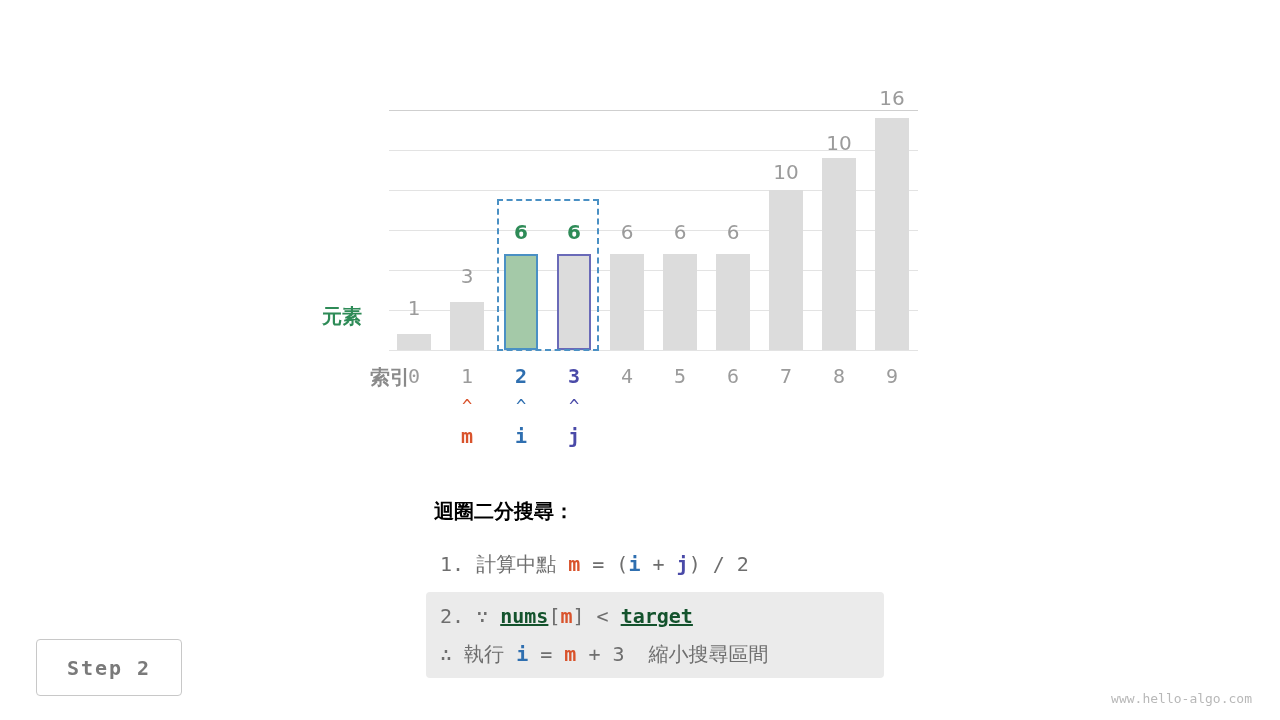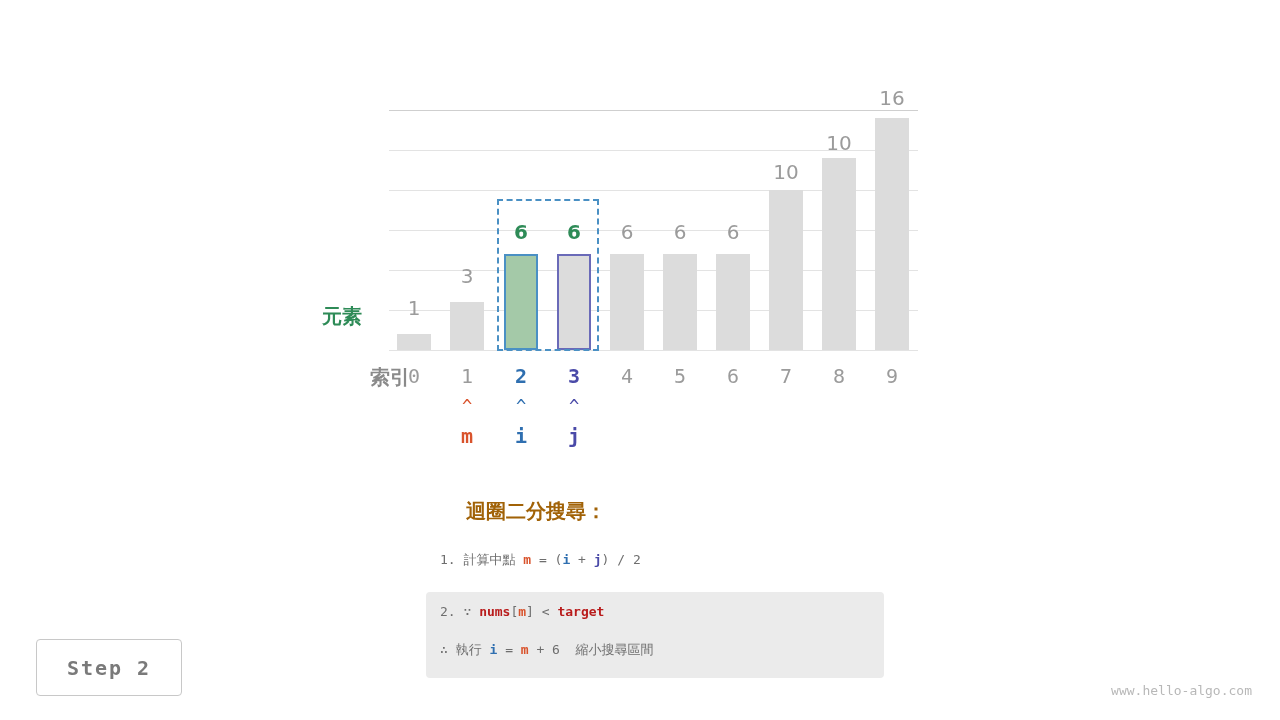--- a/index.html
+++ b/index.html
@@ -131,27 +131,26 @@
     box-sizing: border-box;
   }
 
   
   #caption {
     position: absolute;
     left: 434px;
     top: 498px;
     font-size: 20px;
     font-weight: bold;
-    color: #a16207;
-    margin-left: 32px;
+    color: #000000;
   }
 
   .step-line {
     position: absolute;
-    font-size: 13px;
+    font-size: 20px;
     color: #6e6e6e;
     font-family: "DejaVu Sans Mono", monospace;
     white-space: pre;
   }
   #step1 {
     left: 440px;
     top: 551px;
   }
   #step-box {
     position: absolute;
@@ -167,21 +166,21 @@
     top: 604px;
   }
   #step2b {
     left: 440px;
     top: 641px;
   }
 
   .c-m { color: #d9532c; font-weight: bold; }
   .c-i { color: #2f6fb0; font-weight: bold; }
   .c-j { color: #4a4aa8; font-weight: bold; }
-  .c-green { color: #b91c1c; font-weight: bold; }
+  .c-green { color: #14532d; font-weight: bold; text-decoration: underline; }
   .c-gray { color: #6e6e6e; }
 
   
   #step-badge {
     position: absolute;
     left: 36px;
     top: 639px;
     width: 144px;
     height: 55px;
     border: 1px solid #c8c8c8;
@@ -192,21 +191,21 @@
     font-family: "DejaVu Sans Mono", monospace;
     font-size: 20px;
     font-weight: bold;
     color: #7a7a7a;
     letter-spacing: 2px;
   }
 
   #watermark {
     position: absolute;
     right: 28px;
-    bottom: 22px;
+    bottom: 14px;
     font-size: 13px;
     color: #b8b8b8;
     font-family: "DejaVu Sans Mono", monospace;
   }
 </style>
 </head>
 <body>
 
 <div id="chart-area">
 
@@ -268,17 +267,17 @@
 </div>
 
 <div id="caption">迴圈二分搜尋：</div>
 
 <div class="step-line" id="step1"><span class="c-gray">1.</span><span class="c-gray"> 計算中點 </span><span class="c-m">m</span><span class="c-gray"> = (</span><span class="c-i">i</span><span class="c-gray"> + </span><span class="c-j">j</span><span class="c-gray">) / 2</span></div>
 
 <div id="step-box"></div>
 
 <div class="step-line" id="step2a"><span class="c-gray">2.</span><span class="c-gray"> ∵ </span><span class="c-green">nums</span><span class="c-gray">[</span><span class="c-m">m</span><span class="c-gray">]</span><span class="c-gray"> &lt; </span><span class="c-green">target</span></div>
 
-<div class="step-line" id="step2b"><span class="c-gray">∴ 執行 </span><span class="c-i">i</span><span class="c-gray"> = </span><span class="c-m">m</span><span class="c-gray"> + 6  縮小搜尋區間</span></div>
+<div class="step-line" id="step2b"><span class="c-gray">∴ 執行 </span><span class="c-i">i</span><span class="c-gray"> = </span><span class="c-m">m</span><span class="c-gray"> + 3  縮小搜尋區間</span></div>
 
 <div id="step-badge">Step 2</div>
 
 <div id="watermark">www.hello-algo.com</div>
 
 </body></html>

